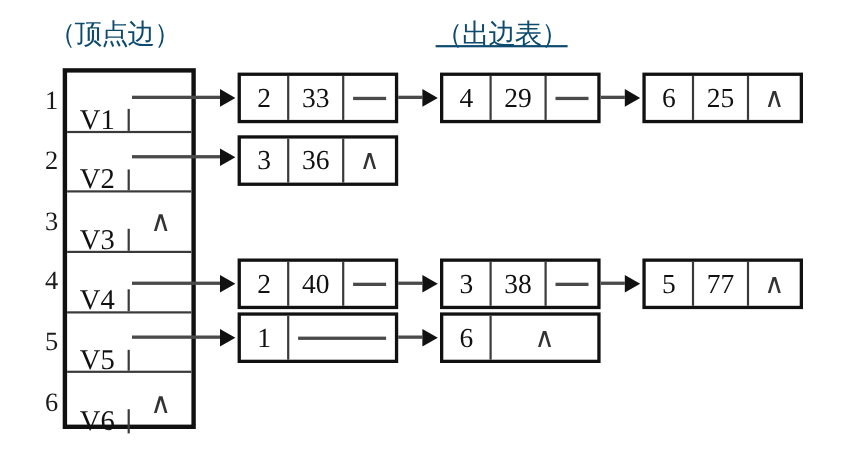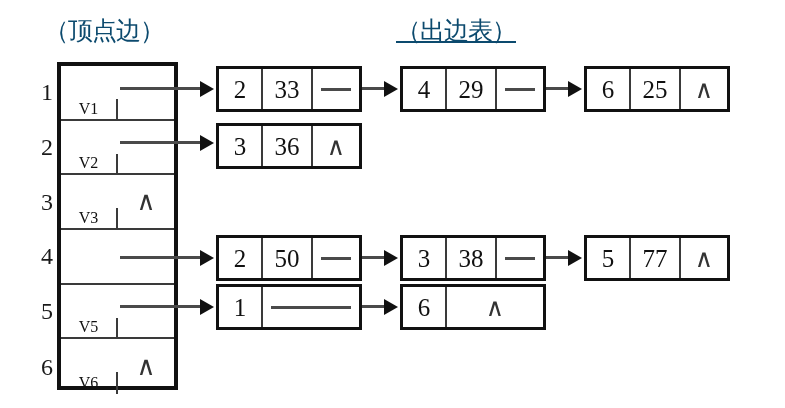--- a/index.html
+++ b/index.html
@@ -53,21 +53,21 @@
     display: flex;
   }
   .vrow.last { border-bottom: none; }
   .vcell-name {
     width: 57px;
     box-sizing: border-box;
     border-right: 2px solid #3a3a3a;
     display: flex;
     align-items: center;
     justify-content: center;
-    font-size: 16px;
+    font-size: 26px;
     line-height: 26px;
     color: #111111;
     margin-top: 33px;
   }
   .vcell-ptr {
     flex: 1;
     box-sizing: border-box;
     display: flex;
     align-items: center;
     justify-content: center;
@@ -160,20 +160,21 @@
     </div>
 
     <div class="vrow">
       <div class="rowlabel">3</div>
       <div class="vcell-name">V3</div>
       <div class="vcell-ptr">∧</div>
     </div>
 
     <div class="vrow">
       <div class="rowlabel">4</div>
+      <div class="vcell-name">V4</div>
       <div class="vcell-ptr"></div>
     </div>
 
     <div class="vrow">
       <div class="rowlabel">5</div>
       <div class="vcell-name">V5</div>
       <div class="vcell-ptr"></div>
     </div>
 
     <div class="vrow last">
@@ -222,21 +223,21 @@
     <div class="ecell idx">3</div>
     <div class="ecell w">36</div>
     <div class="ecell nxt">∧</div>
   </div>
 
   <div class="hline" style="left:120px; top:256px; width:80px;"></div>
   <div class="arrowhead" style="left:200px; top:249.5px;"></div>
 
   <div class="enode" style="left:216px; top:235px; width:146px;">
     <div class="ecell idx">2</div>
-    <div class="ecell w">50</div>
+    <div class="ecell w">40</div>
     <div class="ecell nxt">
         <div class="stub"></div>
       </div>
   </div>
 
   <div class="hline" style="left:362px; top:256px; width:22px;"></div>
   <div class="arrowhead" style="left:384px; top:249.5px;"></div>
 
   <div class="enode" style="left:400px; top:235px; width:146px;">
     <div class="ecell idx">3</div>

